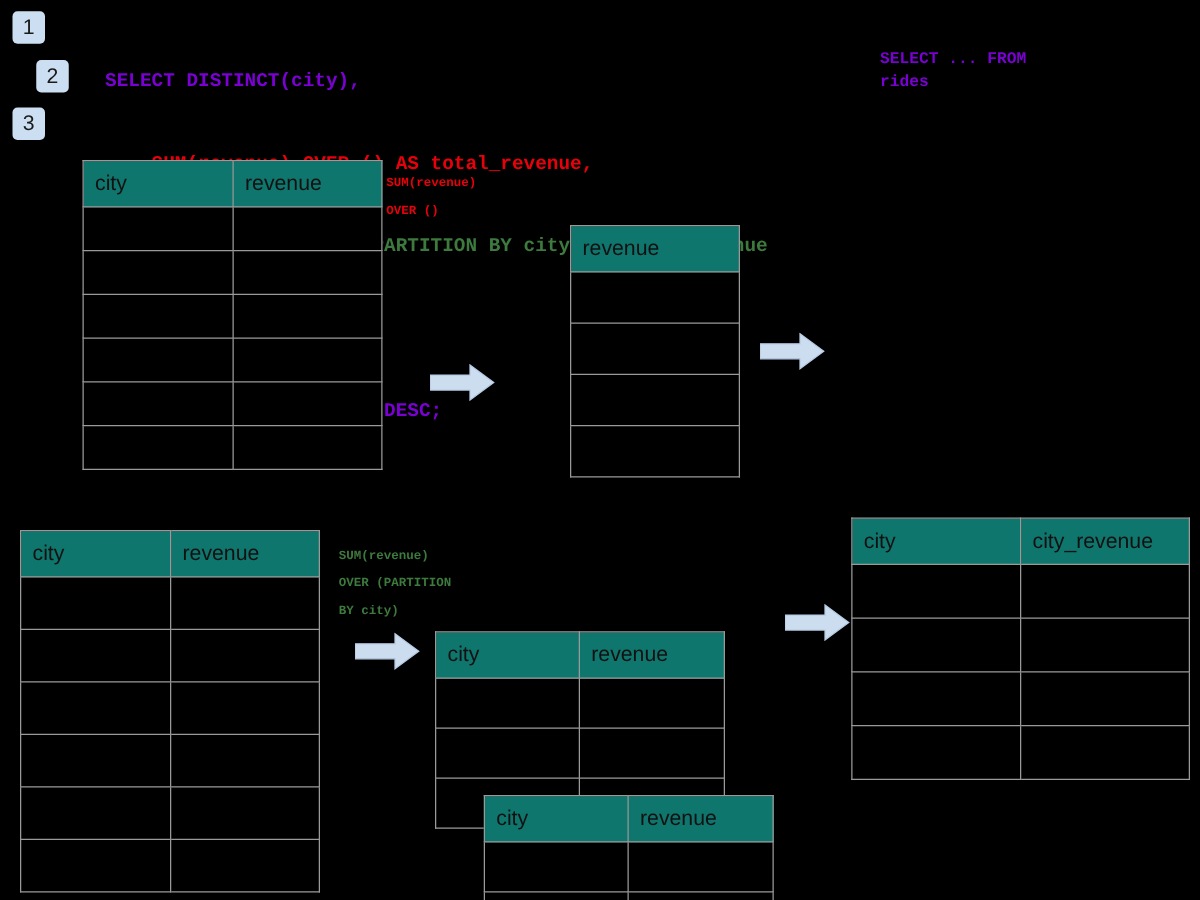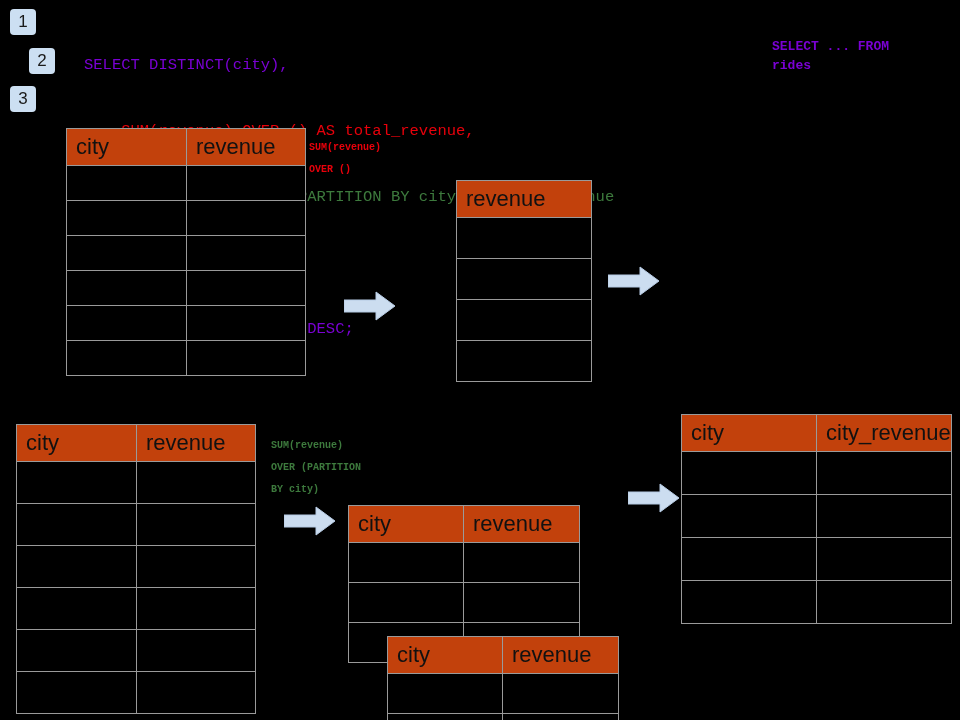--- a/index.html
+++ b/index.html
@@ -14,32 +14,32 @@
     background: #000000;
     overflow: hidden;
     font-family: "Liberation Sans", sans-serif;
   }
 
   
   .sql {
     position: absolute;
     font-family: "Liberation Mono", "DejaVu Sans Mono", monospace;
     font-size: 15.5px;
-    font-weight: normal;
+    font-weight: bold;
     line-height: 22px;
     white-space: pre;
     letter-spacing: 0px;
   }
   #sql-block { left: 84px; top: 10px; }
   .sql-line { white-space: pre; }
 
   
   #annot-select {
     position: absolute;
-    left: 772px;
+    left: 704px;
     top: 37px;
     font-family: "Liberation Mono", "DejaVu Sans Mono", monospace;
     font-size: 13px;
     font-weight: bold;
     line-height: 19px;
     color: #7a00d4;
     white-space: pre;
   }
 
   
@@ -78,24 +78,24 @@
     border-collapse: collapse;
     background: #000000;
     table-layout: fixed;
   }
   .tbl th, .tbl td {
     border: 1px solid #9a9a9a;
     padding: 0;
     margin: 0;
   }
   .tbl th {
-    background: #c2410c;
+    background: #0f766e;
     color: #111111;
     font-family: "Liberation Sans", sans-serif;
-    font-size: 22px;
+    font-size: 17px;
     font-weight: normal;
     text-align: left;
     padding-left: 9px;
     height: 36px;
     vertical-align: middle;
   }
   .tbl td {
     background: #000000;
     height: 34px;
   }

